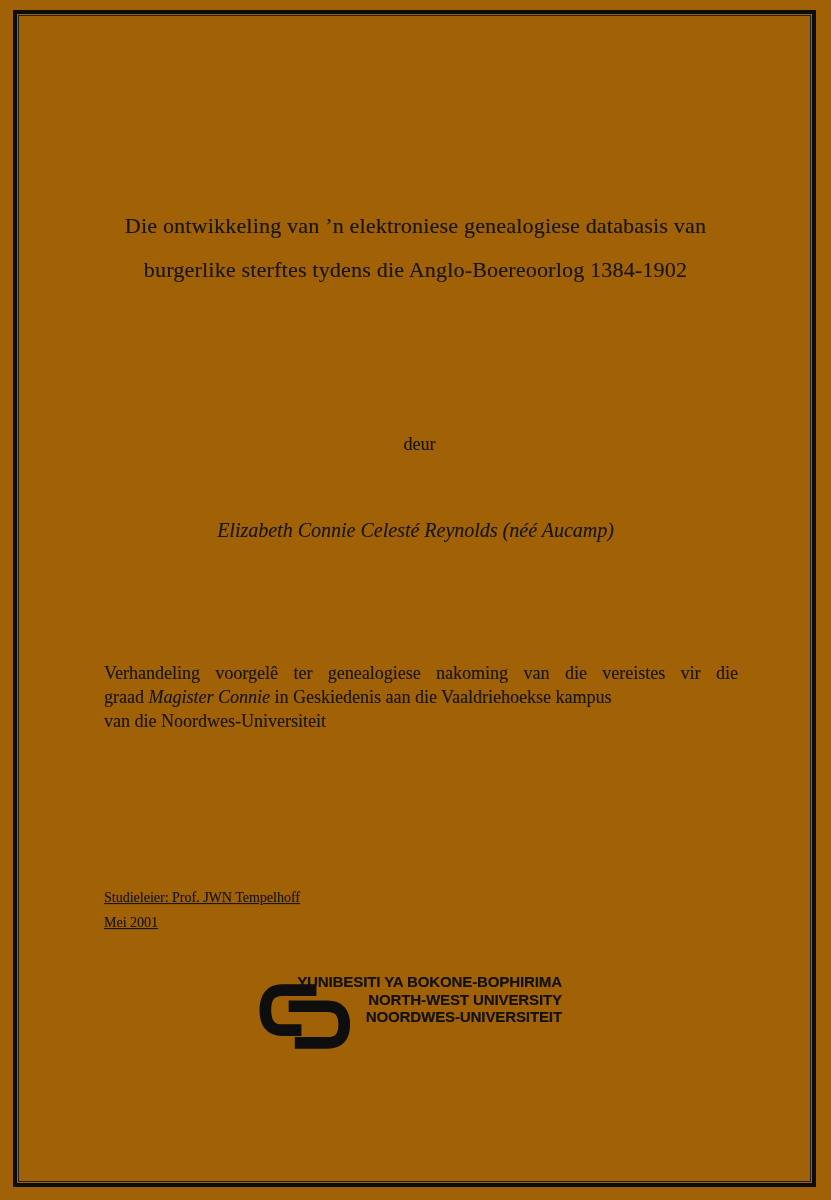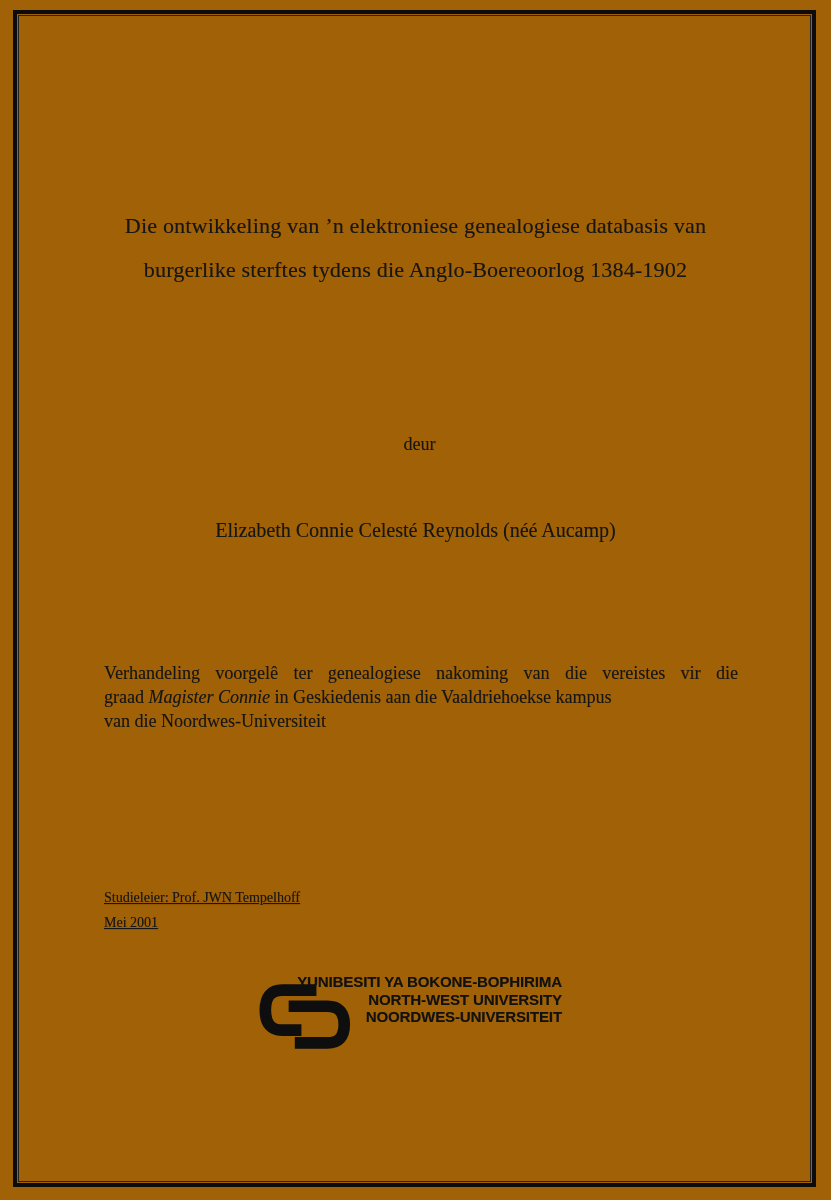--- a/index.html
+++ b/index.html
@@ -41,20 +41,21 @@
     text-align: center;
     font-size: 18px;
     margin-left: 26px;
   }
   
   .author {
     position: absolute;
     left: 0; right: 0; top: 519px;
     text-align: center;
     font-size: 20px;
+    font-style: italic;
   }
   
   .statement {
     position: absolute;
     left: 104px; top: 661px;
     width: 634px;
     font-size: 18px;
     line-height: 24px;
   }
   .statement .justified {

